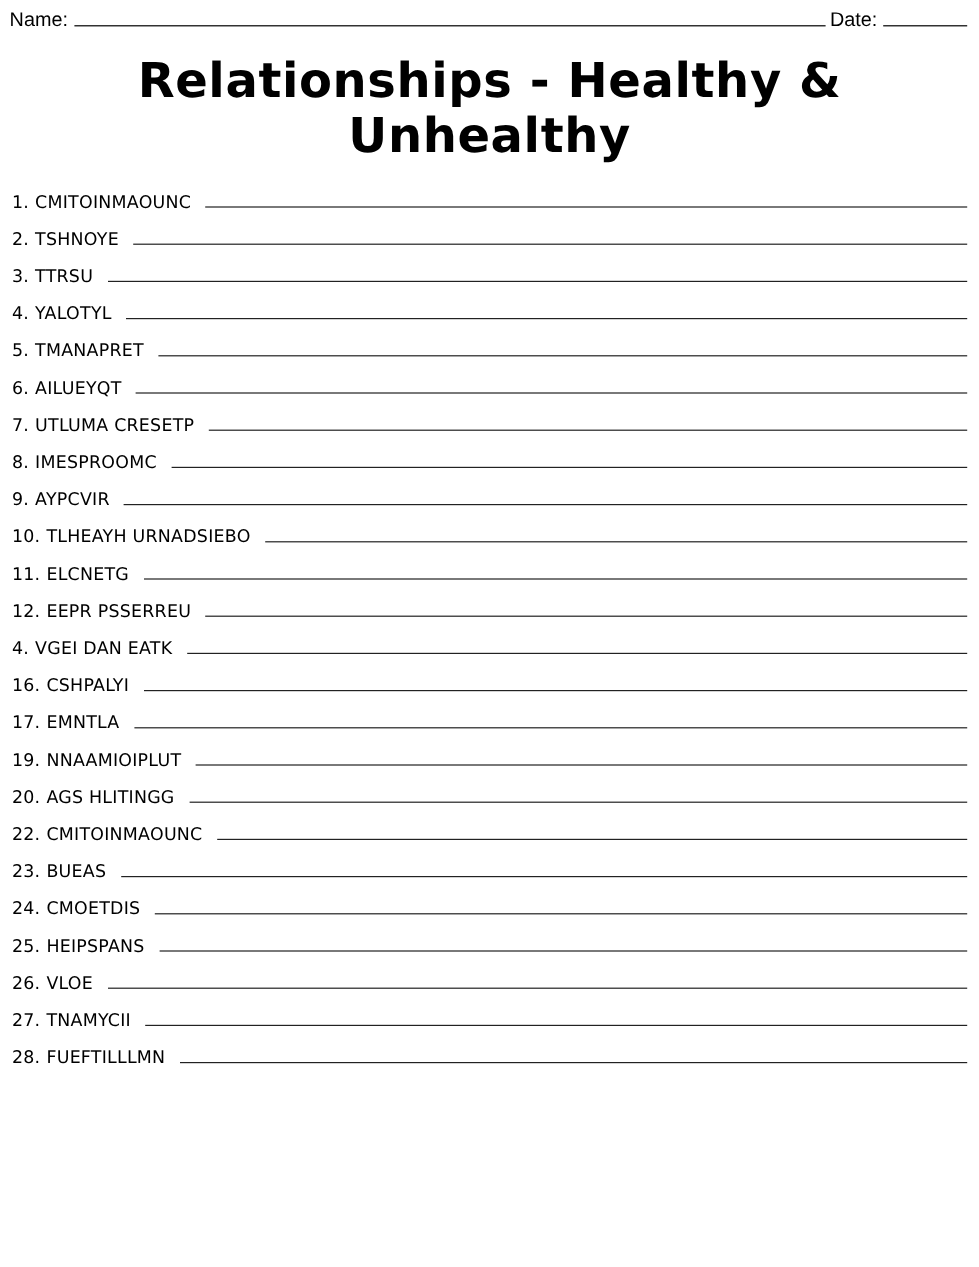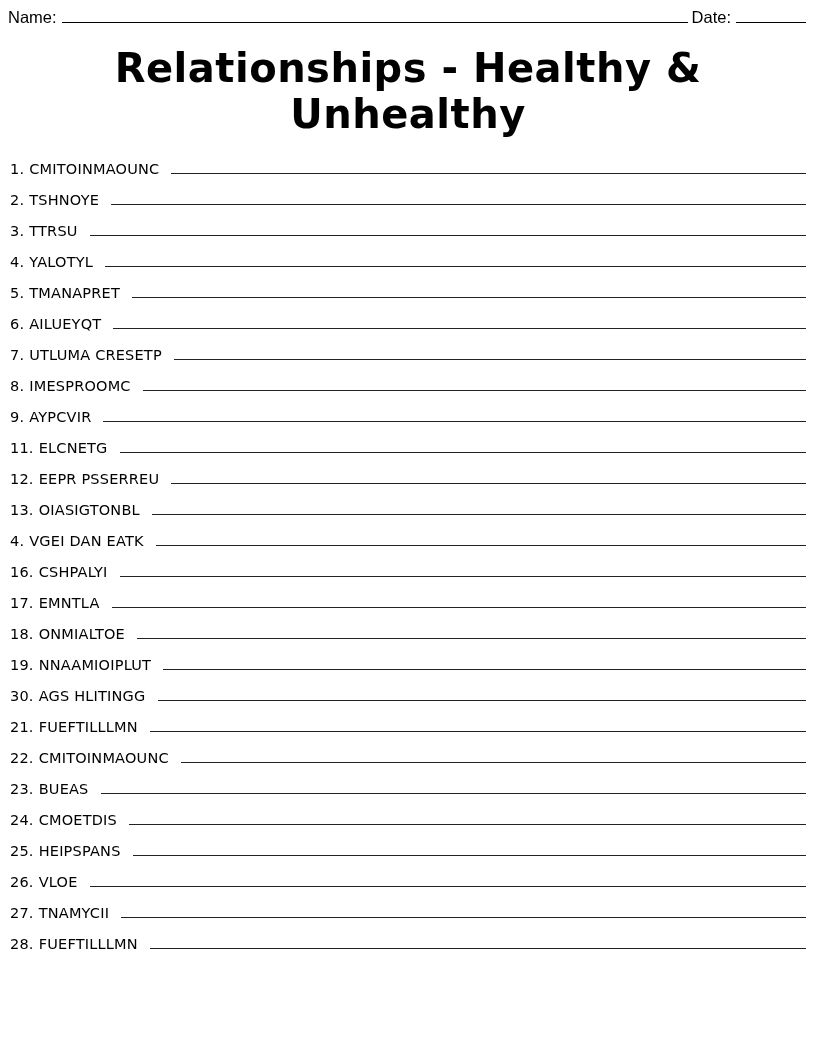--- a/index.html
+++ b/index.html
@@ -149,81 +149,71 @@
       <span class="item-text" style="padding-left:5px">IMESPROOMC</span>
       <span class="item-rule"></span>
     </div>
 
     <div class="item">
       <span class="item-text">9.</span>
       <span class="item-text" style="padding-left:5px">AYPCVIR</span>
       <span class="item-rule"></span>
     </div>
 
+    <div class="item">
+      <span class="item-text">10.</span>
+      <span class="item-text" style="padding-left:5px">TLHEAYH URNADSIEBO</span>
+      <span class="item-rule"></span>
+    </div>
 
     <div class="item">
       <span class="item-text">11.</span>
       <span class="item-text" style="padding-left:5px">ELCNETG</span>
       <span class="item-rule"></span>
     </div>
 
     <div class="item">
       <span class="item-text">12.</span>
       <span class="item-text" style="padding-left:5px">EEPR PSSERREU</span>
       <span class="item-rule"></span>
     </div>
 
-    <div class="item">
-      <span class="item-text">13.</span>
-      <span class="item-text" style="padding-left:5px">OIASIGTONBL</span>
-      <span class="item-rule"></span>
-    </div>
 
     <div class="item">
       <span class="item-text">4.</span>
       <span class="item-text" style="padding-left:5px">VGEI DAN EATK</span>
       <span class="item-rule"></span>
     </div>
 
 
     <div class="item">
       <span class="item-text">16.</span>
       <span class="item-text" style="padding-left:5px">CSHPALYI</span>
       <span class="item-rule"></span>
     </div>
 
     <div class="item">
       <span class="item-text">17.</span>
       <span class="item-text" style="padding-left:5px">EMNTLA</span>
       <span class="item-rule"></span>
     </div>
 
-    <div class="item">
-      <span class="item-text">18.</span>
-      <span class="item-text" style="padding-left:5px">ONMIALTOE</span>
-      <span class="item-rule"></span>
-    </div>
 
     <div class="item">
       <span class="item-text">19.</span>
       <span class="item-text" style="padding-left:5px">NNAAMIOIPLUT</span>
       <span class="item-rule"></span>
     </div>
 
     <div class="item">
-      <span class="item-text">30.</span>
+      <span class="item-text">20.</span>
       <span class="item-text" style="padding-left:5px">AGS HLITINGG</span>
       <span class="item-rule"></span>
     </div>
 
-    <div class="item">
-      <span class="item-text">21.</span>
-      <span class="item-text" style="padding-left:5px">FUEFTILLLMN</span>
-      <span class="item-rule"></span>
-    </div>
 
     <div class="item">
       <span class="item-text">22.</span>
       <span class="item-text" style="padding-left:5px">CMITOINMAOUNC</span>
       <span class="item-rule"></span>
     </div>
 
     <div class="item">
       <span class="item-text">23.</span>
       <span class="item-text" style="padding-left:5px">BUEAS</span>

